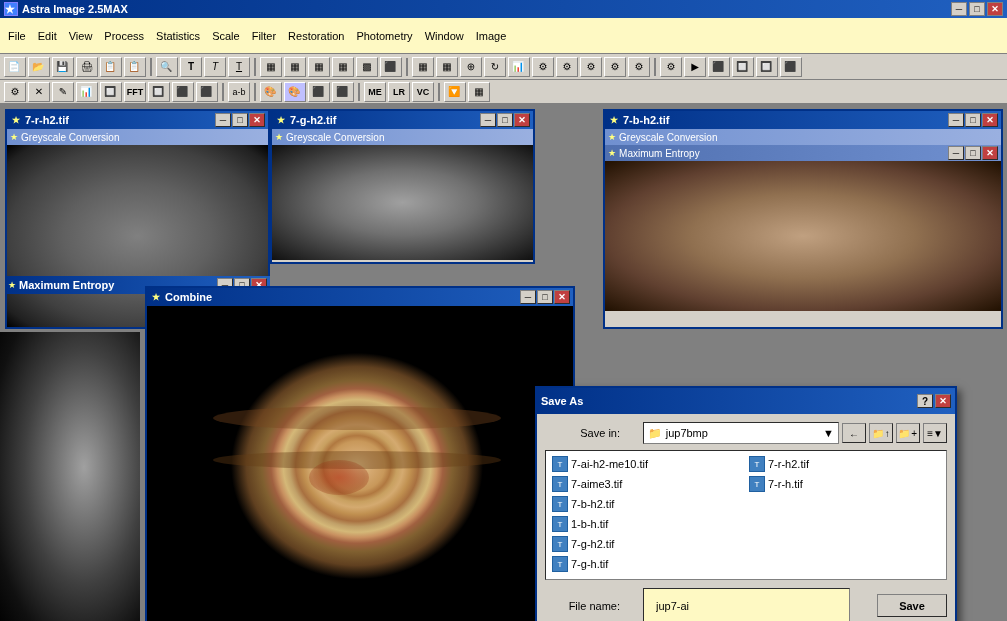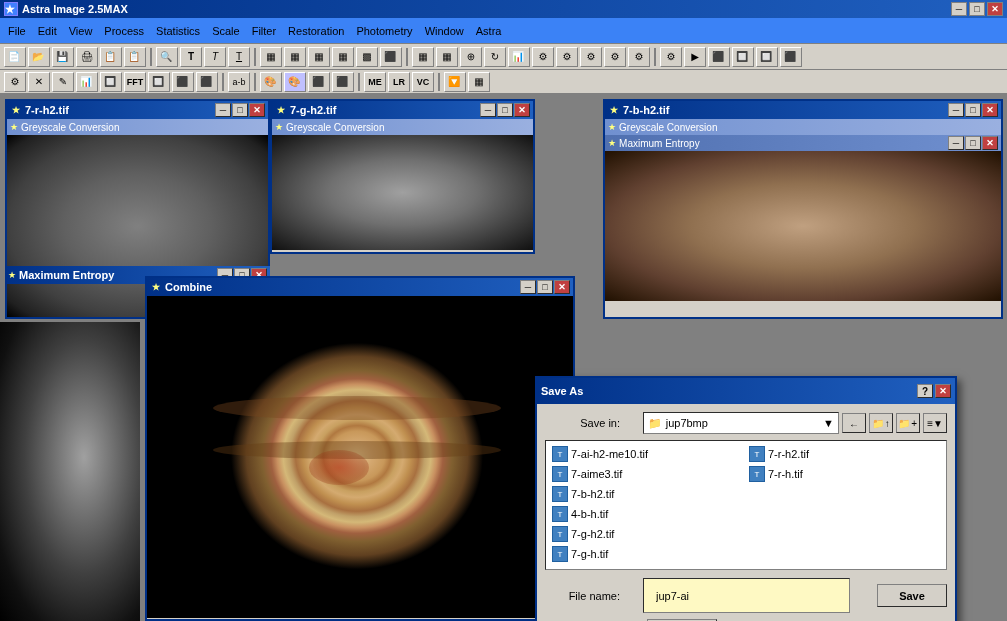--- a/index.html
+++ b/index.html
@@ -44,22 +44,22 @@
       display: flex;
       align-items: center;
       justify-content: center;
       font-size: 9px;
       cursor: pointer;
       color: #000;
     }
 
     
     .menu-bar {
-      background: #3b82f6;
-      height: 26px;
+      background: #fef9c3;
+      height: 36px;
       display: flex;
       align-items: center;
       padding: 0 2px;
       border-bottom: 1px solid #808080;
     }
     .menu-item {
       padding: 1px 6px;
       font-size: 11px;
       cursor: pointer;
       color: #000;
@@ -331,21 +331,21 @@
   <span class="menu-item">File</span>
   <span class="menu-item">Edit</span>
   <span class="menu-item">View</span>
   <span class="menu-item">Process</span>
   <span class="menu-item">Statistics</span>
   <span class="menu-item">Scale</span>
   <span class="menu-item">Filter</span>
   <span class="menu-item">Restoration</span>
   <span class="menu-item">Photometry</span>
   <span class="menu-item">Window</span>
-  <span class="menu-item">Astra</span>
+  <span class="menu-item">Image</span>
 </div>
 
 <div class="toolbar">
   <div class="tool-btn">📄</div>
   <div class="tool-btn">📂</div>
   <div class="tool-btn">💾</div>
   <div class="tool-btn">🖨</div>
   <div class="tool-btn">📋</div>
   <div class="tool-btn">📋</div>
   <div class="tool-sep"></div>
@@ -584,21 +584,21 @@
           <div class="file-item">
             <div class="file-icon">T</div>
             <span>7-b-h2.tif</span>
           </div>
           <div class="file-item">
             <div style="width:16px;height:16px;"></div>
             <span></span>
           </div>
           <div class="file-item">
             <div class="file-icon">T</div>
-            <span>4-b-h.tif</span>
+            <span>1-b-h.tif</span>
           </div>
           <div class="file-item">
             <div style="width:16px;height:16px;"></div>
           </div>
           <div class="file-item">
             <div class="file-icon">T</div>
             <span>7-g-h2.tif</span>
           </div>
           <div class="file-item">
             <div style="width:16px;height:16px;"></div>

